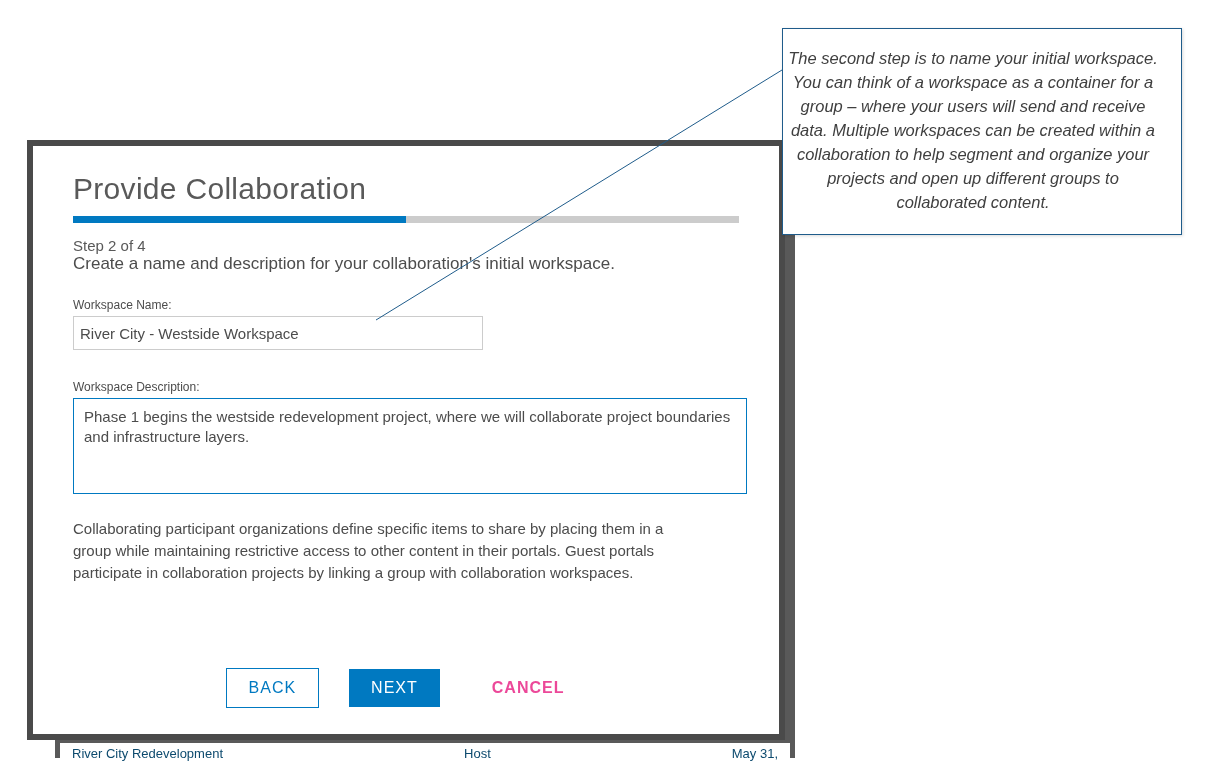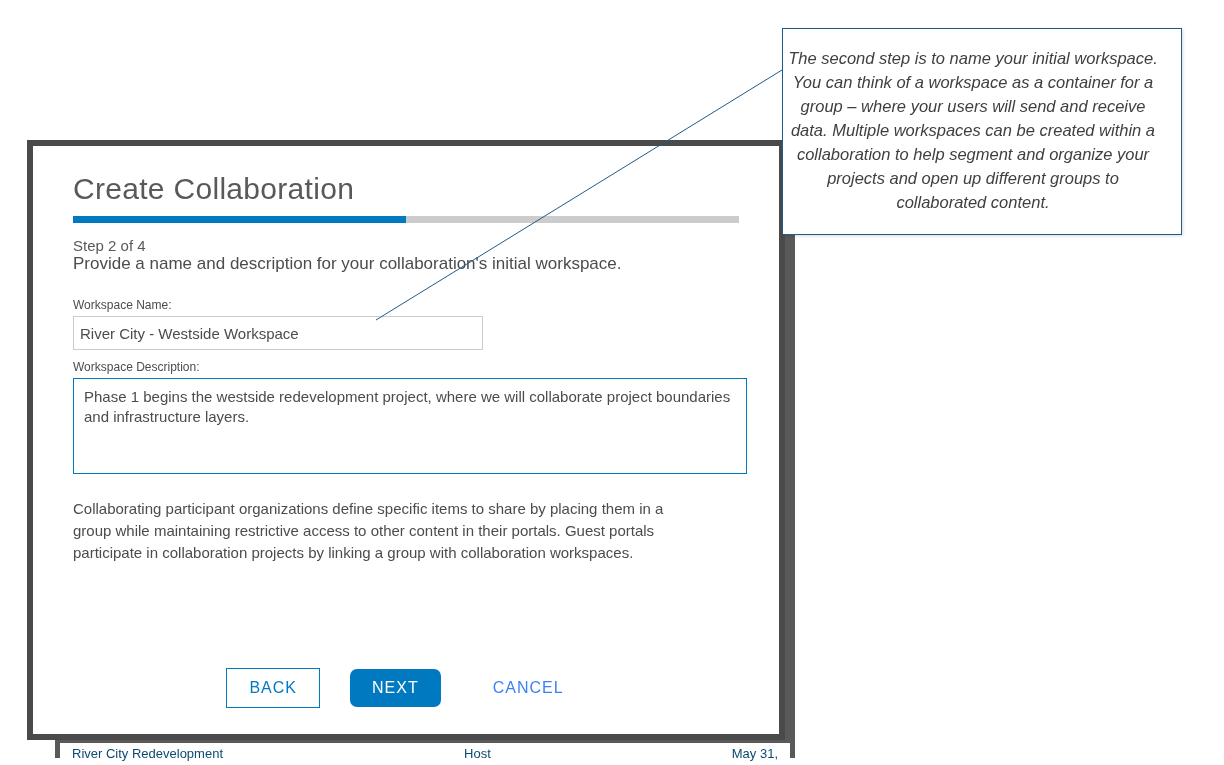--- a/index.html
+++ b/index.html
@@ -96,21 +96,21 @@
     border: 1px solid #cccccc;
     font-size: 15px;
     padding: 0 6px;
     color: #4c4c4c;
     font-family: inherit;
     box-sizing: border-box;
     outline: none;
     background:#fff;
   }
   .textarea-wrap {
-    margin-top: 10px;
+    margin-top: 30px;
   }
   .desc-textarea {
     width: 674px;
     height: 96px;
     border: 1px solid #0079c1;
     font-size: 15px;
     padding: 8px 10px;
     color: #4c4c4c;
     font-family: inherit;
     box-sizing: border-box;
@@ -146,25 +146,25 @@
     background: none;
   }
   .btn-back {
     color: #0079c1;
     border: 1px solid #0079c1;
     background: #ffffff;
   }
   .btn-next {
     color: #ffffff;
     background: #0079c1;
-    border-radius: 7px;
   }
   .btn-cancel {
-    color: #3b82f6;
+    color: #ec4899;
     background: transparent;
+    font-weight: bold;
   }
 
   
   .callout {
     position: absolute;
     right: 42px;
     top: 28px;
     width: 400px;
     border: 1px solid #1f5c8b;
     background: #ffffff;
@@ -191,28 +191,28 @@
 
 <div class="bg-strip"></div>
 <div class="bg-table-row">
   <span>River City Redevelopment</span>
   <span>Host</span>
   <span>May 31,</span>
 </div>
 
 <div class="dialog-border">
   <div class="dialog">
-    <h1 class="dialog-title">Create Collaboration</h1>
+    <h1 class="dialog-title">Provide Collaboration</h1>
 
     <div class="progress-track">
       <div class="progress-fill" id="progress-fill" style="width: 50%;"></div>
     </div>
 
     <div class="step-label">Step 2 of 4</div>
-    <div class="step-instruction">Provide a name and description for your collaboration's initial workspace.</div>
+    <div class="step-instruction">Create a name and description for your collaboration's initial workspace.</div>
 
     <div class="field-label">Workspace Name:</div>
     <input type="text" class="text-input" value="River City - Westside Workspace" style="">
 
     <div class="textarea-wrap">
       <div class="field-label">Workspace Description:</div>
       <textarea class="desc-textarea" id="desc-textarea" style="">Phase 1 begins the westside redevelopment project, where we will collaborate project boundaries and infrastructure layers.</textarea>
     </div>
 
     <div class="help-text">Collaborating participant organizations define specific items to share by placing them in a group while maintaining restrictive access to other content in their portals. Guest portals participate in collaboration projects by linking a group with collaboration workspaces.</div>

